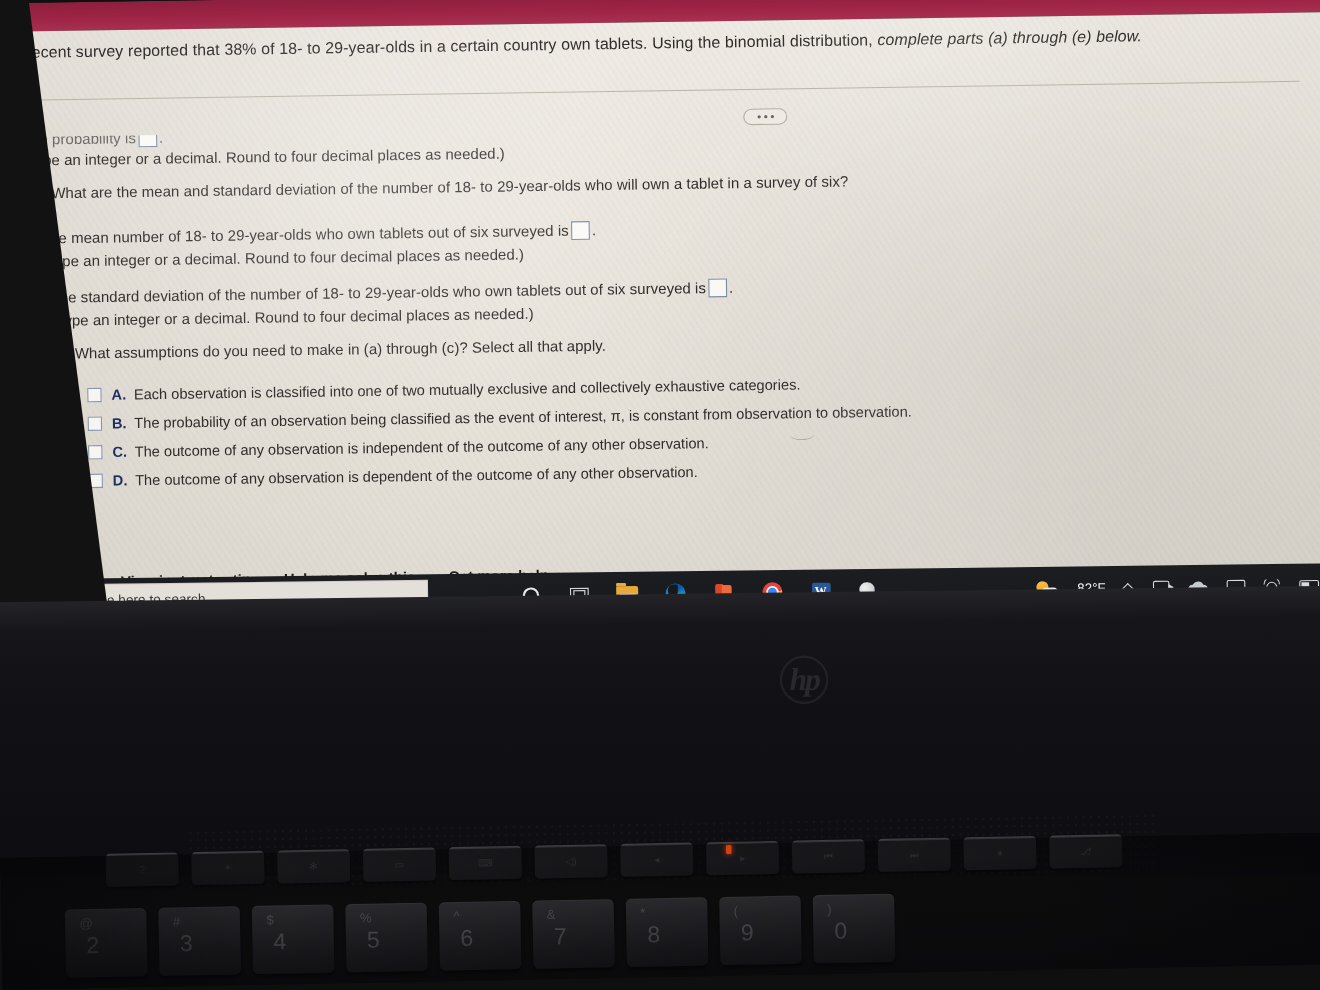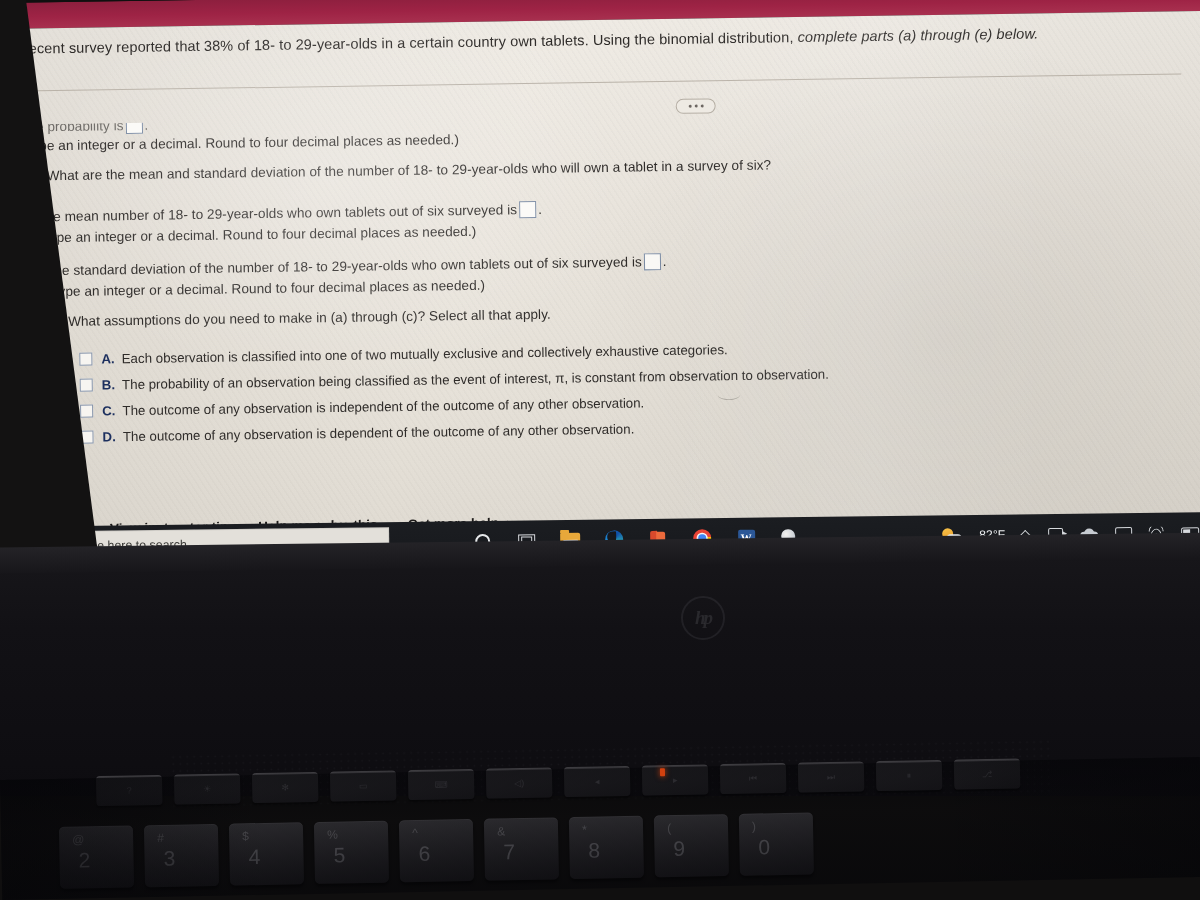--- a/index.html
+++ b/index.html
@@ -400,27 +400,27 @@
     z-index: 6;
   }
   .bezel-bottom::before {
     content: "";
     position: absolute; left: -10px; top: -16px;
     width: 1230px; height: 26px;
     background: linear-gradient(180deg, #242327 0%, #17161a 100%);
     transform: rotate(-0.7deg);
   }
   .hp-logo {
-    position: absolute; left: 681px; top: 40px;
+    position: absolute; left: 709px; top: 40px;
     width: 44px; height: 44px;
     border-radius: 50%;
     border: 2px solid rgba(150,150,158,.12);
     color: rgba(160,160,170,.16);
     font-family: "Liberation Serif", serif;
-    font-style: italic; font-size: 19px; font-weight: bold;
+    font-style: italic; font-size: 29px; font-weight: bold;
     display: flex; align-items: center; justify-content: center;
     letter-spacing: -2px;
   }
 
   
   .grille {
     position: absolute; left: 170px; top: 190px;
     width: 880px; height: 58px;
     background-image:
       radial-gradient(circle, rgba(120,120,130,.16) 0.7px, rgba(0,0,0,0) 1.1px);

